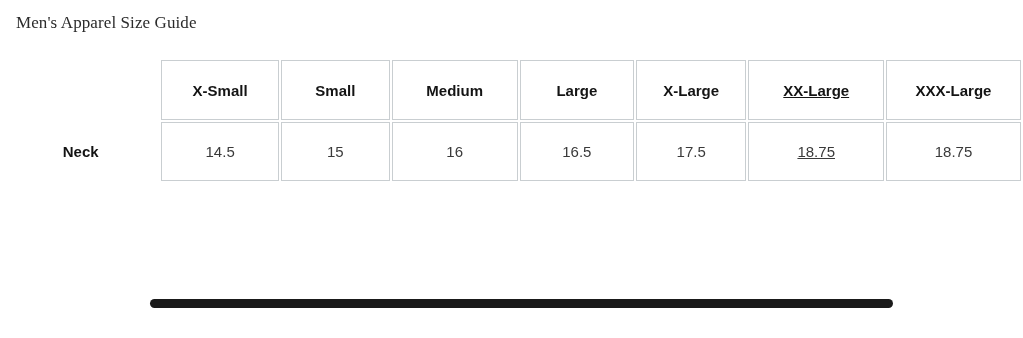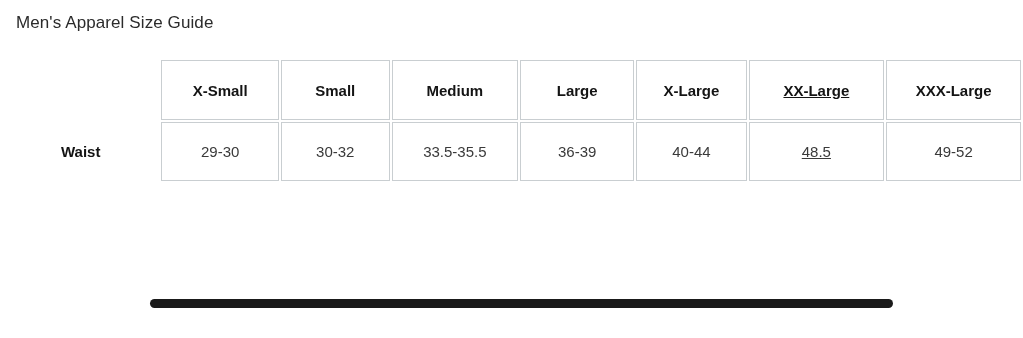--- a/index.html
+++ b/index.html
@@ -18,20 +18,21 @@
 
   #page-title {
     position: absolute;
     left: 16px;
     top: 13px;
     font-size: 17px;
     font-weight: 400;
     color: #2b2b2b;
     letter-spacing: 0.1px;
     white-space: nowrap;
+    font-family: Liberation Serif, serif;
   }
 
   
   #size-table-wrap {
     position: absolute;
     left: 0;
     top: 58px;
     width: 1023px;
     height: 245px;
     overflow: hidden;
@@ -132,28 +133,28 @@
         <th class="head-cell col-1">Small</th>
         <th class="head-cell col-2">Medium</th>
         <th class="head-cell col-3">Large</th>
         <th class="head-cell col-4">X-Large</th>
         <th class="head-cell col-5">XX-Large</th>
         <th class="head-cell col-6">XXX-Large</th>
       </tr>
     </thead>
     <tbody>
       <tr>
-        <th class="row-label">Waist</th>
-        <td class="data-cell col-0">29-30</td>
-        <td class="data-cell col-1">30-32</td>
-        <td class="data-cell col-2">33.5-35.5</td>
-        <td class="data-cell col-3">36-39</td>
-        <td class="data-cell col-4">40-44</td>
-        <td class="data-cell col-5">48.5</td>
-        <td class="data-cell col-6">49-52</td>
+        <th class="row-label">Neck</th>
+        <td class="data-cell col-0">14.5</td>
+        <td class="data-cell col-1">15</td>
+        <td class="data-cell col-2">16</td>
+        <td class="data-cell col-3">16.5</td>
+        <td class="data-cell col-4">17.5</td>
+        <td class="data-cell col-5">18.75</td>
+        <td class="data-cell col-6">18.75</td>
       </tr>
     </tbody>
   </table>
 </div>
 
 <div id="h-scrollbar">
   <div id="h-scroll-thumb"></div>
 </div>
 
 </body></html>

